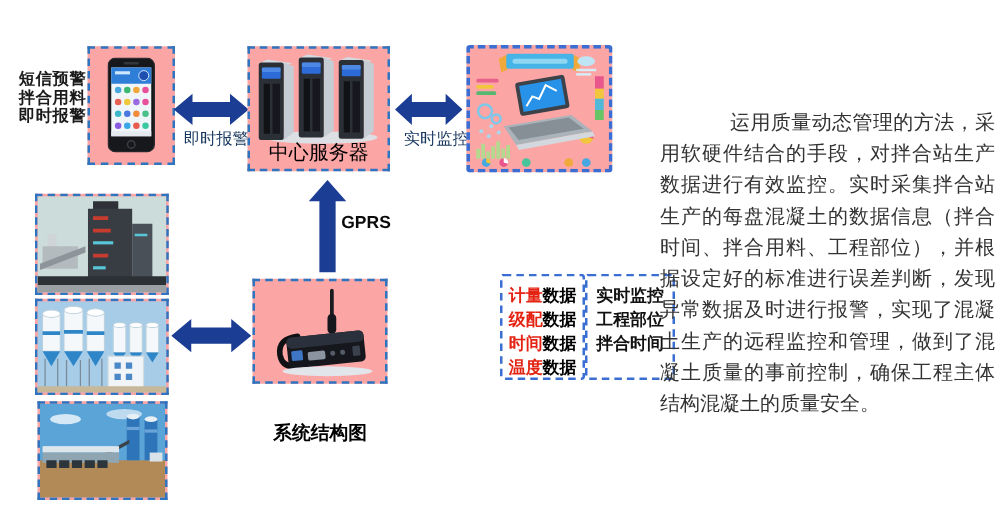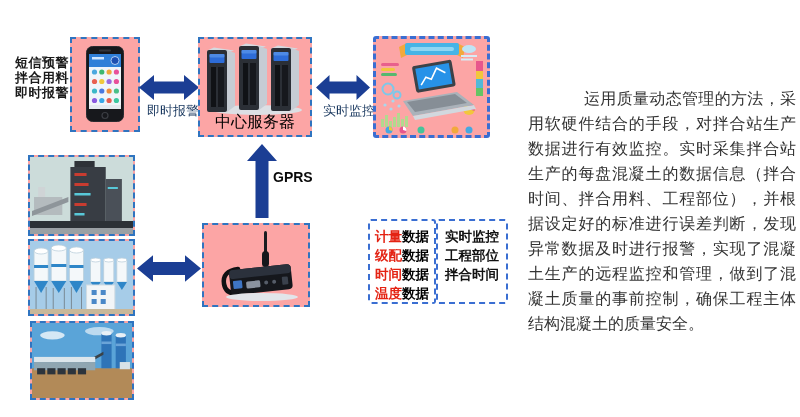--- a/index.html
+++ b/index.html
@@ -21,21 +21,21 @@
   .plant-box-3{ left:30px;  top:321px; width:104px; height:79px; }
 
   .server-label { position:absolute; left:0; right:0; bottom:2px; text-align:center; font-size:16px; color:#000; }
 
   .arrow { position:absolute; }
   .arrow-label { position:absolute; font-size:13px; font-weight:normal; color:var(--arrow-label,#17365d); }
   .gprs-label { position:absolute; left:273px; top:169px; font-size:14px; font-weight:bold; color:#0a0a0a;text-align:right; }
 
   .caption { position:absolute; left:200px; top:337px; width:112px; text-align:center; font-size:15px; font-weight:bold; color:#000; }
 
-  .data-box { position:absolute; border:2px dashed var(--bright-border,#3a6ed2); border-radius:3px; background:#fff; box-sizing:border-box; font-size:13.5px; font-weight:bold; line-height:19px; padding-top:6px; }
+  .data-box { position:absolute; border:2px dashed var(--bright-border,#3a6ed2); border-radius:3px; background:#fff; box-sizing:border-box; font-size:13.5px; font-weight:bold; line-height:19px; padding-top:6px;margin-left:32px; }
   .data-box-left  { left:368px; top:219px; width:68px; height:85px; text-align:center; }
   .data-box-right { left:436px; top:219px; width:72px; height:85px; padding-left:7px; color:#111; }
   .red-type { color:var(--red-text,#e42313); }
 
   .paragraph {
     position:absolute; left:528px; top:86px; width:268px;
     font-size:16px; line-height:25px; color:#333;
     text-align:justify; text-indent:56px;
   }
   svg { display:block; }
@@ -308,20 +308,21 @@
         <rect x="29" y="53" width="9" height="8" rx="1" fill="#3e75c4"></rect>
         <rect x="42" y="55" width="14" height="7" rx="1.5" fill="#8b93a0"></rect>
         <circle cx="62" cy="58" r="2" fill="#555c68"></circle>
         <circle cx="70" cy="58" r="2" fill="#555c68"></circle>
         <rect x="78" y="54" width="6" height="8" rx="1" fill="#3a414c"></rect>
       </g>
       <ellipse cx="58" cy="72" rx="36" ry="4" fill="#e2e5ea"></ellipse>
     </svg>
   </div>
 
+  <div class="caption">系统结构图</div>
 
   <div class="data-box data-box-left">
     <div><span class="red-type">计量</span><span>数据</span></div>
     <div><span class="red-type">级配</span><span>数据</span></div>
     <div><span class="red-type">时间</span><span>数据</span></div>
     <div><span class="red-type">温度</span><span>数据</span></div>
   </div>
 
   <div class="data-box data-box-right">
     <div>实时监控</div>

